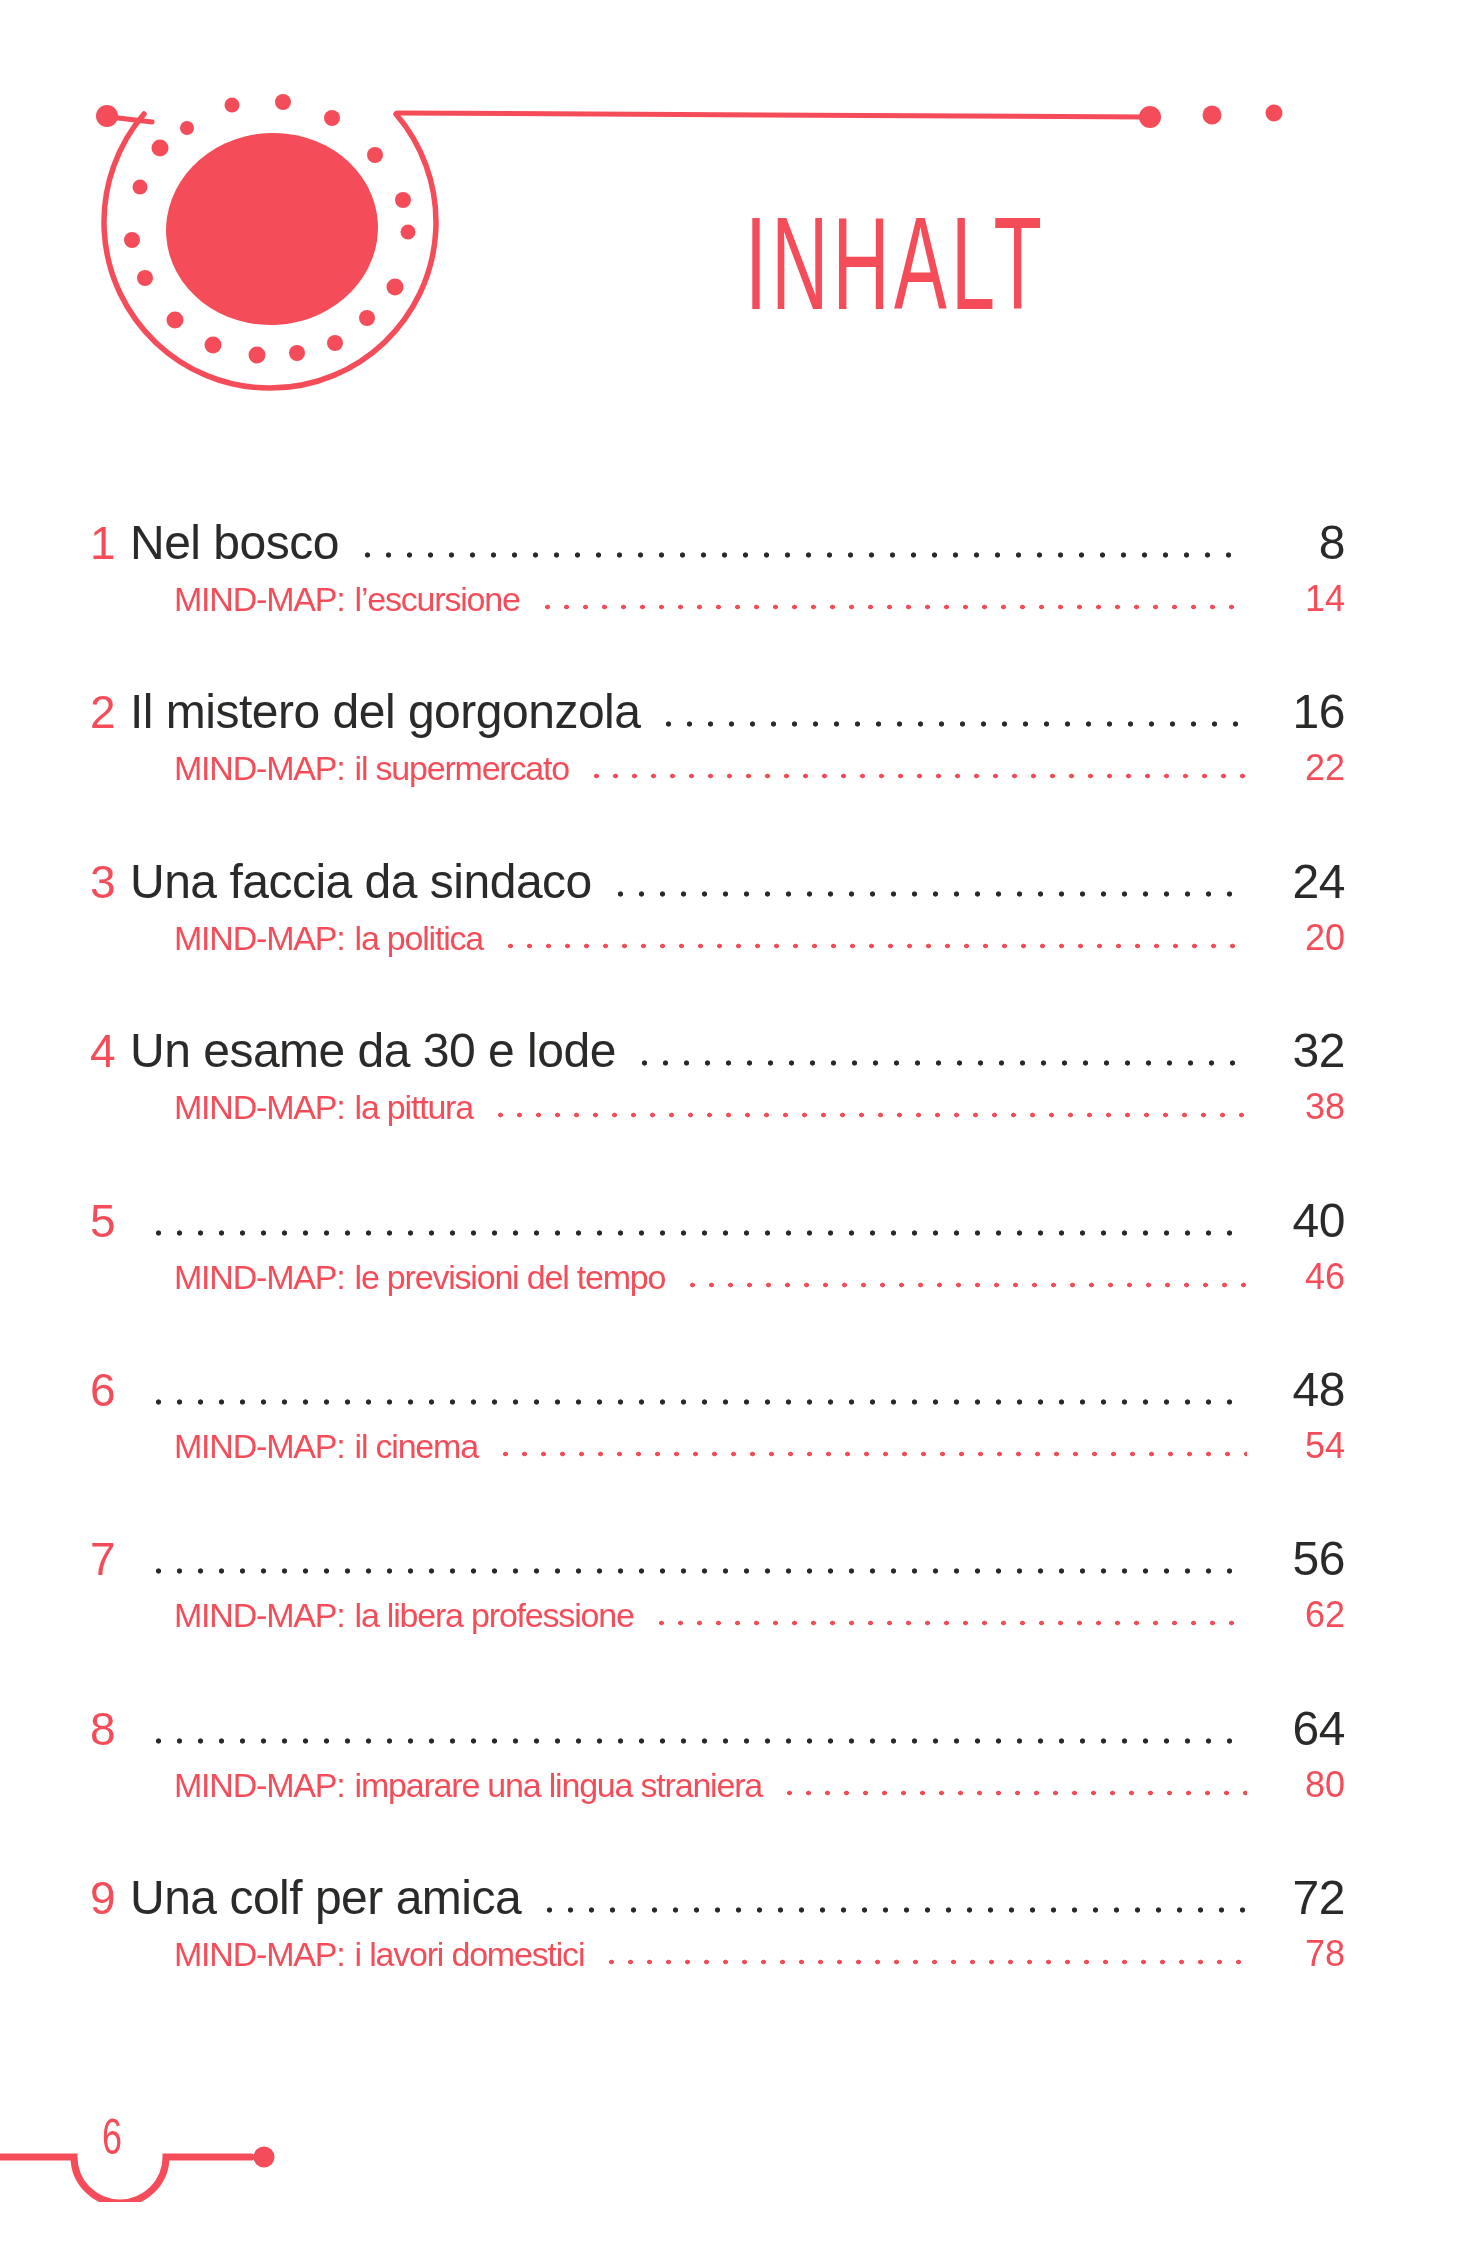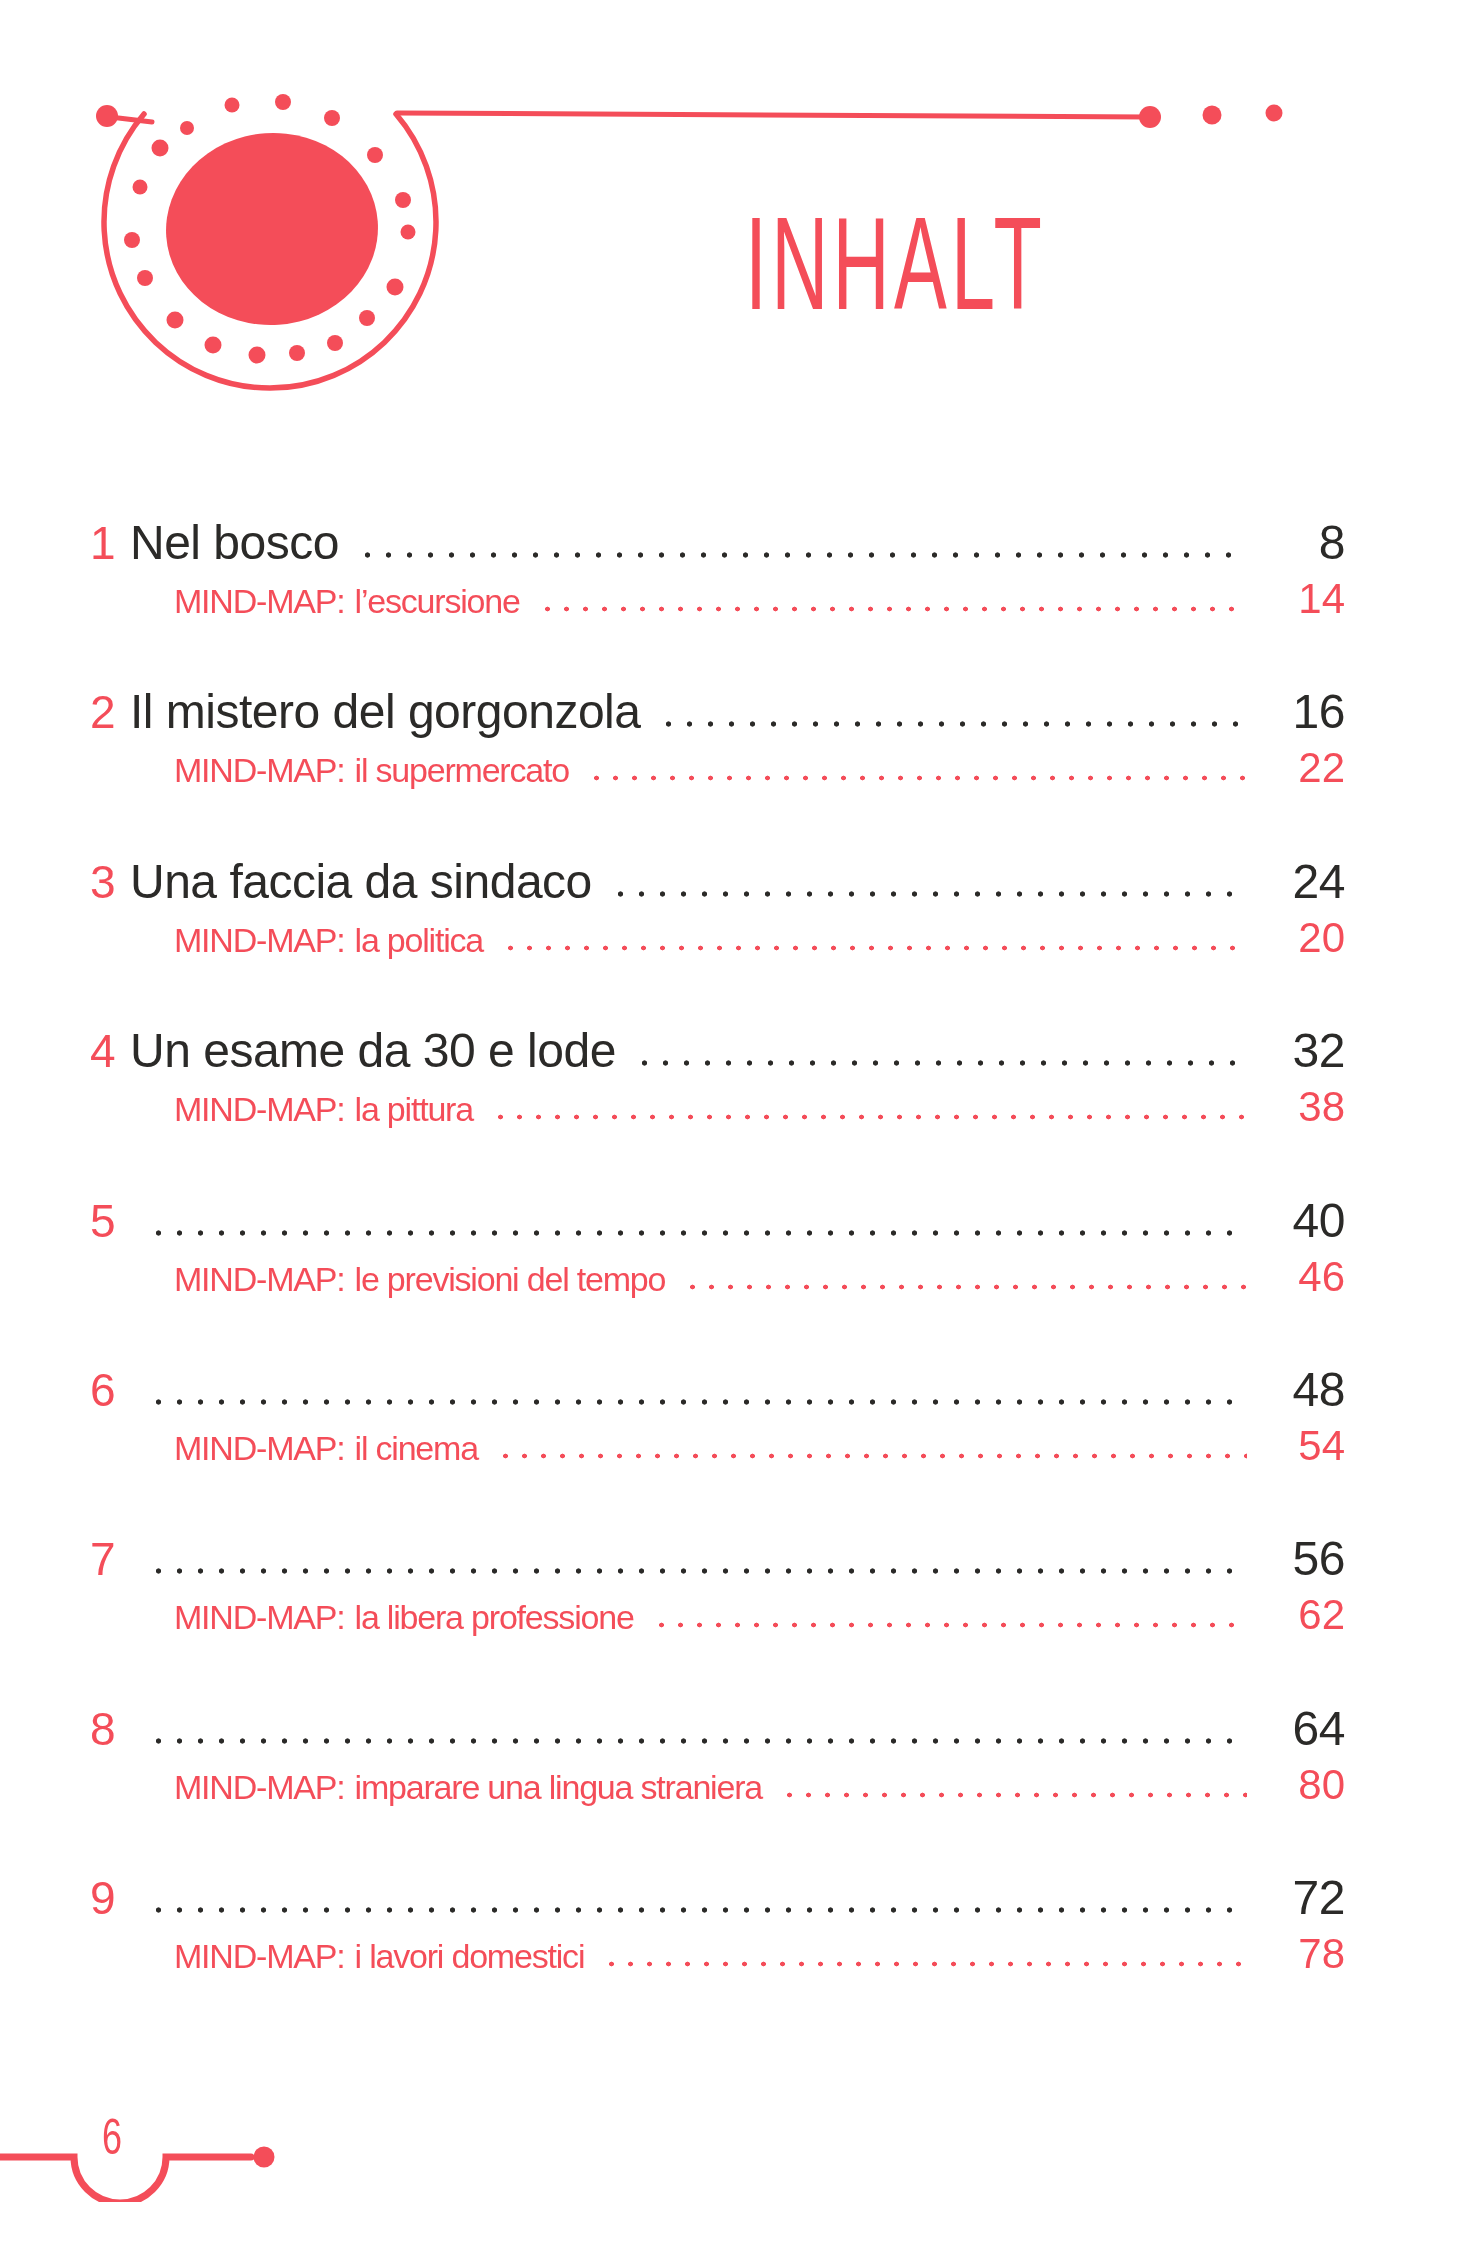--- a/index.html
+++ b/index.html
@@ -43,21 +43,21 @@
     flex:1 1 auto; min-width:30px; height:8px;
     margin:0 14px 1px 18px; align-self:baseline;
     background-image:radial-gradient(circle, currentColor 2.3px, transparent 2.9px);
     background-size:21px 8px; background-repeat:repeat-x; background-position:left center;
   }
   .row.sub .leader{
     background-image:radial-gradient(circle, currentColor 2.1px, transparent 2.7px);
     background-size:19px 8px; margin-bottom:2px;
   }
   .pnum{ width:84px; text-align:right; white-space:nowrap; }
-  .row.sub .pnum{ font-size:42px; letter-spacing:0; }
+  .row.sub .pnum{ font-size:36px; letter-spacing:0; }
 
   
   .footer-svg{ position:absolute; left:0; top:2112px; }
   .footer-svg .s{ fill:none; stroke:var(--accent); stroke-width:7; stroke-linecap:round; }
   .footer-svg .dot{ fill:var(--accent); stroke:none; }
   .folio{
     position:absolute; left:102px; top:2112px;
     font-size:50px; line-height:50px; color:var(--accent);
     transform:scaleX(0.72); transform-origin:left top;
   }
@@ -218,20 +218,21 @@
         <span class="mm-label">MIND-MAP:</span>
         <span class="mm-topic">imparare una lingua straniera</span>
         <span class="leader"></span>
         <span class="pnum">80</span>
       </div>
     </div>
 
     <div class="entry">
       <div class="row main">
         <span class="num">9</span>
+        <span class="etitle">Una colf per amica</span>
         <span class="leader"></span>
         <span class="pnum">72</span>
       </div>
       <div class="row sub">
         <span class="mm-label">MIND-MAP:</span>
         <span class="mm-topic">i lavori domestici</span>
         <span class="leader"></span>
         <span class="pnum">78</span>
       </div>
     </div>

